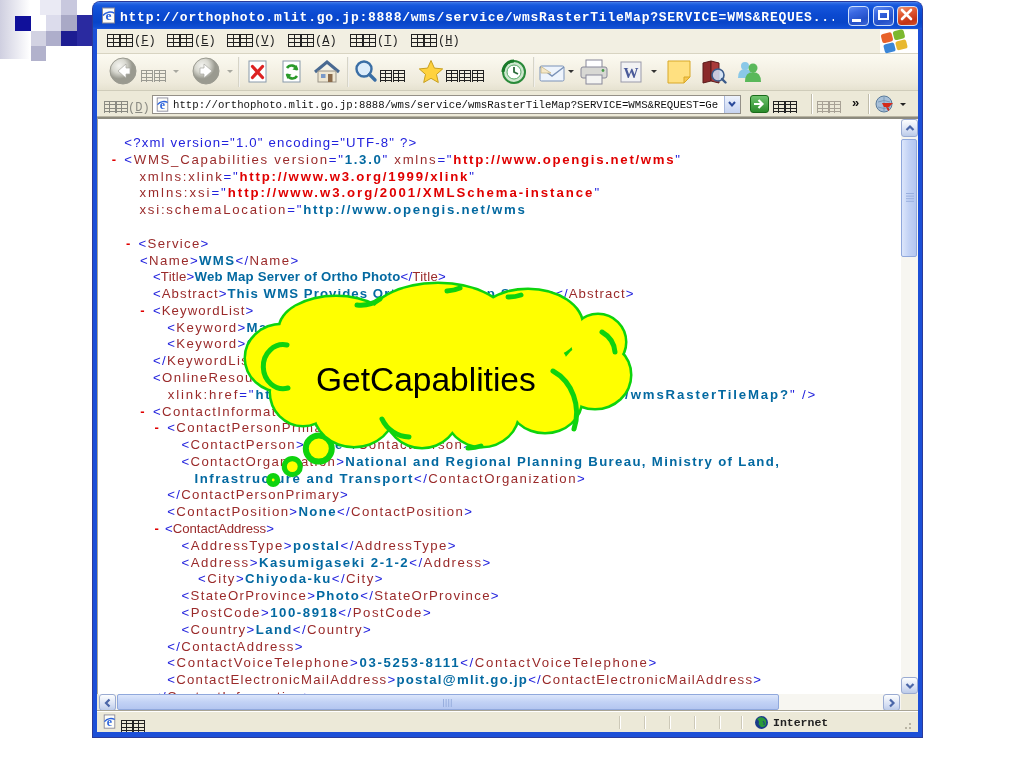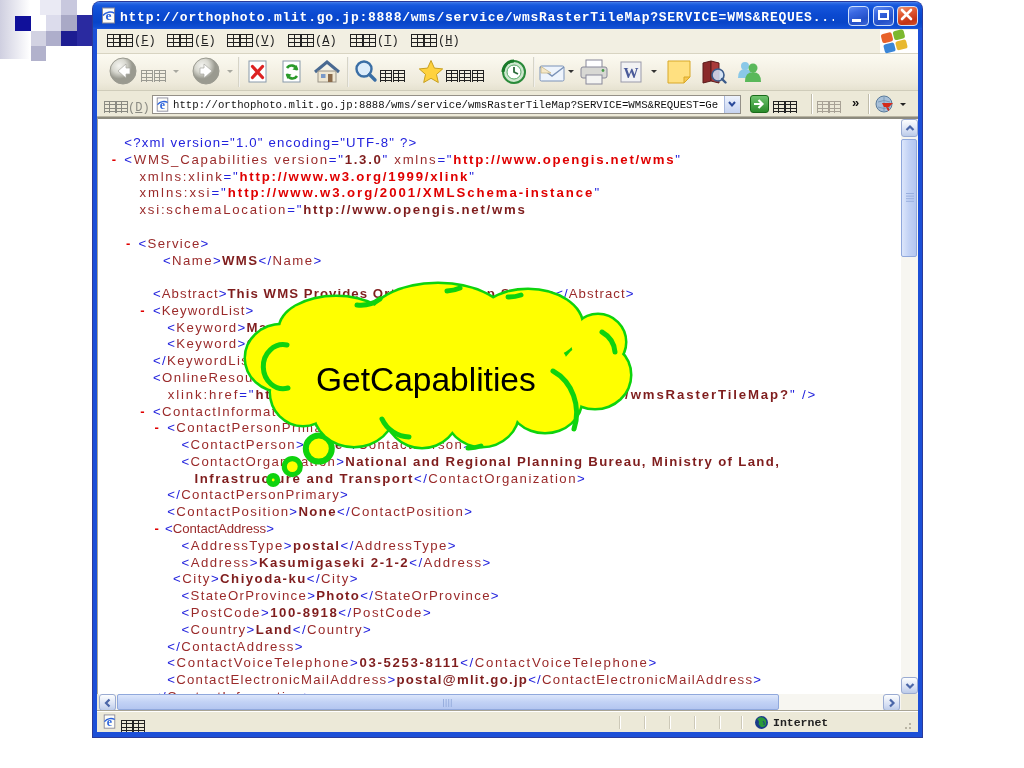--- a/index.html
+++ b/index.html
@@ -22,21 +22,21 @@
 .tsep{position:absolute;top:3px;width:2px;height:30px;background:linear-gradient(90deg,#c9c6b4,#fff)}
 #addr{position:absolute;left:0;top:89px;width:821px;height:26px;background:#ece9d8;border-bottom:1px solid #b8b4a2}
 #urlbox{position:absolute;left:55px;top:4px;width:589px;height:19px;background:#fff;border:1px solid #949088}
 #urltxt{position:absolute;left:20px;top:3px;width:548px;overflow:hidden;white-space:nowrap;font-family:"Liberation Mono",monospace;font-size:10.7px;color:#111}
 #drop{position:absolute;right:0;top:0;width:16px;height:17px;background:linear-gradient(180deg,#eef3fd,#c6d3f0);border-left:1px solid #a8b8dc}
 #content{position:absolute;left:0px;top:115px;width:821px;height:577px;background:#fff;border-top:2px solid #8c8a7e;border-left:1px solid #a8a698;overflow:hidden}
 #xmlpane{position:absolute;left:-98px;top:-119px;width:1024px;height:768px}
 .xl{position:absolute;white-space:pre;font-size:13.2px;line-height:15px;color:#000}
 .p{color:#2222dd}
 .e{color:#9a2a2a}
-.v{color:#7f1d1d}
+.v{color:#0369a1}
 .n{color:#e00000}
 .mk{position:absolute;color:#e00000;font-size:13px;line-height:15px;font-weight:bold}
 .sbtn{position:absolute;background:linear-gradient(180deg,#fdfefe,#d2dcf2 70%,#bccbe8);border:1px solid #9aabd2;border-radius:3px}
 .sbtn svg{position:absolute;left:0;top:0}
 #vsb{position:absolute;left:804px;top:117px;width:17px;height:575px;background:#f7f6f1}
 #vthumb{position:absolute;left:0px;top:19.5px;width:16px;height:118px;border:1px solid #90a8dc;border-radius:2px;background:linear-gradient(90deg,#dce6fb,#c2d2f5 50%,#b4c6f0)}
 #hsb{position:absolute;left:2px;top:692px;width:802px;height:17px;background:#f7f6f1}
 #hthumb{position:absolute;left:18px;top:0px;width:662px;height:16px;border:1px solid #90a8dc;border-radius:2px;background:linear-gradient(180deg,#dce6fb,#c2d2f5 50%,#b4c6f0)}
 #corner{position:absolute;left:804px;top:692px;width:17px;height:17px;background:#ece9d8}
 #status{position:absolute;left:0;top:709px;width:821px;height:21px;background:#ece9d8;border-top:1px solid #fff;box-shadow:0 -1px 0 #a8a494}
@@ -213,21 +213,22 @@
  <div id="content">
    <div id="xmlpane">
 <div class="xl" style="left:124.3px;top:135.1px;letter-spacing:1.169px"><span class="p">&lt;?xml version="1.0" encoding="UTF-8" ?&gt;</span></div>
 <div class="mk" style="left:111.7px;top:151.88px">-</div>
 <div class="xl" style="left:124.3px;top:151.88px;letter-spacing:1.715px"><span class="p">&lt;</span><span class="e">WMS_Capabilities</span> <span class="e">version</span><span class="p">="</span><b class="v">1.3.0</b><span class="p">"</span> <span class="e">xmlns</span><span class="p">="</span><b class="n">http://www.opengis.net/wms</b><span class="p">"</span></div>
 <div class="xl" style="left:139.5px;top:168.66px;letter-spacing:1.781px"><span class="e">xmlns:xlink</span><span class="p">="</span><b class="n">http://www.w3.org/1999/xlink</b><span class="p">"</span></div>
 <div class="xl" style="left:139.5px;top:185.44px;letter-spacing:1.966px"><span class="e">xmlns:xsi</span><span class="p">="</span><b class="n">http://www.w3.org/2001/XMLSchema-instance</b><span class="p">"</span></div>
 <div class="xl" style="left:139.5px;top:202.22px;letter-spacing:1.77px"><span class="e">xsi:schemaLocation</span><span class="p">="</span><b class="v">http://www.opengis.net/wms</b></div>
 <div class="mk" style="left:126.0px;top:235.78px">-</div>
 <div class="xl" style="left:138.6px;top:235.78px;letter-spacing:1.289px"><span class="p">&lt;</span><span class="e">Service</span><span class="p">&gt;</span></div>
-<div class="xl" style="left:163px;top:252.56px;letter-spacing:1.4px"><span class="p">&lt;</span><span class="e">Name</span><span class="p">&gt;</span><b class="v">WMS</b><span class="p">&lt;/</span><span class="e">Name</span><span class="p">&gt;</span></div>
+<div class="xl" style="left:140px;top:252.56px;letter-spacing:1.4px"><span class="p">&lt;</span><span class="e">Name</span><span class="p">&gt;</span><b class="v">WMS</b><span class="p">&lt;/</span><span class="e">Name</span><span class="p">&gt;</span></div>
+<div class="xl" style="left:152.9px;top:269.34000000000003px;letter-spacing:0.241px"><span class="p">&lt;</span><span class="e">Title</span><span class="p">&gt;</span><b class="v">Web Map Server of Ortho Photo</b><span class="p">&lt;/</span><span class="e">Title</span><span class="p">&gt;</span></div>
 <div class="xl" style="left:152.9px;top:286.12px;letter-spacing:1.077px"><span class="p">&lt;</span><span class="e">Abstract</span><span class="p">&gt;</span><b class="v">This WMS Provides Ortho Photo Map Service</b><span class="p">&lt;/</span><span class="e">Abstract</span><span class="p">&gt;</span></div>
 <div class="mk" style="left:140.3px;top:302.9px">-</div>
 <div class="xl" style="left:152.9px;top:302.9px;letter-spacing:1.092px"><span class="p">&lt;</span><span class="e">KeywordList</span><span class="p">&gt;</span></div>
 <div class="xl" style="left:167.2px;top:319.68px;letter-spacing:1.4px"><span class="p">&lt;</span><span class="e">Keyword</span><span class="p">&gt;</span><b class="v">Map</b><span class="p">&lt;/</span><span class="e">Keyword</span><span class="p">&gt;</span></div>
 <div class="xl" style="left:167.2px;top:336.46000000000004px;letter-spacing:1.4px"><span class="p">&lt;</span><span class="e">Keyword</span><span class="p">&gt;</span><b class="v">Ortho Photo</b><span class="p">&lt;/</span><span class="e">Keyword</span><span class="p">&gt;</span></div>
 <div class="xl" style="left:152.9px;top:353.24px;letter-spacing:1.4px"><span class="p">&lt;/</span><span class="e">KeywordList</span><span class="p">&gt;</span></div>
 <div class="xl" style="left:152.9px;top:370.02px;letter-spacing:1.4px"><span class="p">&lt;</span><span class="e">OnlineResource</span> <span class="e">xmlns:xlink</span><span class="p">="</span><b class="n">http://www.w3.org/1999/xlink</b><span class="p">"</span></div>
 <div class="xl" style="left:167.7px;top:386.8px;letter-spacing:1.881px"><span class="e">xlink:href</span><span class="p">="</span><b class="v">http://orthophoto.mlit.go.jp:8888/wms/service/wmsRasterTileMap?</b><span class="p">" /&gt;</span></div>
 <div class="mk" style="left:140.3px;top:403.58000000000004px">-</div>
 <div class="xl" style="left:152.9px;top:403.58000000000004px;letter-spacing:1.4px"><span class="p">&lt;</span><span class="e">ContactInformation</span><span class="p">&gt;</span></div>
@@ -235,21 +236,21 @@
 <div class="xl" style="left:167.2px;top:420.36px;letter-spacing:1.4px"><span class="p">&lt;</span><span class="e">ContactPersonPrimary</span><span class="p">&gt;</span></div>
 <div class="xl" style="left:181.5px;top:437.14px;letter-spacing:1.4px"><span class="p">&lt;</span><span class="e">ContactPerson</span><span class="p">&gt;</span><b class="v">None</b><span class="p">&lt;/</span><span class="e">ContactPerson</span><span class="p">&gt;</span></div>
 <div class="xl" style="left:181.5px;top:453.9200000000001px;letter-spacing:1.341px"><span class="p">&lt;</span><span class="e">ContactOrganization</span><span class="p">&gt;</span><b class="v">National and Regional Planning Bureau, Ministry of Land,</b></div>
 <div class="xl" style="left:194.60000000000002px;top:470.70000000000005px;letter-spacing:1.5px"><b class="v">Infrastructure and Transport</b><span class="p">&lt;/</span><span class="e">ContactOrganization</span><span class="p">&gt;</span></div>
 <div class="xl" style="left:167.2px;top:487.48px;letter-spacing:1.313px"><span class="p">&lt;/</span><span class="e">ContactPersonPrimary</span><span class="p">&gt;</span></div>
 <div class="xl" style="left:167.2px;top:504.26px;letter-spacing:1.38px"><span class="p">&lt;</span><span class="e">ContactPosition</span><span class="p">&gt;</span><b class="v">None</b><span class="p">&lt;/</span><span class="e">ContactPosition</span><span class="p">&gt;</span></div>
 <div class="mk" style="left:154.6px;top:521.0400000000001px">-</div>
 <div class="xl" style="left:165px;top:521.0400000000001px;letter-spacing:-0.024px"><span class="p">&lt;</span><span class="e">ContactAddress</span><span class="p">&gt;</span></div>
 <div class="xl" style="left:181.5px;top:537.82px;letter-spacing:1.46px"><span class="p">&lt;</span><span class="e">AddressType</span><span class="p">&gt;</span><b class="v">postal</b><span class="p">&lt;/</span><span class="e">AddressType</span><span class="p">&gt;</span></div>
 <div class="xl" style="left:181.5px;top:554.6px;letter-spacing:1.508px"><span class="p">&lt;</span><span class="e">Address</span><span class="p">&gt;</span><b class="v">Kasumigaseki 2-1-2</b><span class="p">&lt;/</span><span class="e">Address</span><span class="p">&gt;</span></div>
-<div class="xl" style="left:173px;top:571.38px;letter-spacing:1.487px"><span class="p">&lt;</span><span class="e">City</span><span class="p">&gt;</span><b class="v">Chiyoda-ku</b><span class="p">&lt;/</span><span class="e">City</span><span class="p">&gt;</span></div>
+<div class="xl" style="left:198px;top:571.38px;letter-spacing:1.487px"><span class="p">&lt;</span><span class="e">City</span><span class="p">&gt;</span><b class="v">Chiyoda-ku</b><span class="p">&lt;/</span><span class="e">City</span><span class="p">&gt;</span></div>
 <div class="xl" style="left:181.5px;top:588.1600000000001px;letter-spacing:1.325px"><span class="p">&lt;</span><span class="e">StateOrProvince</span><span class="p">&gt;</span><b class="v">Photo</b><span class="p">&lt;/</span><span class="e">StateOrProvince</span><span class="p">&gt;</span></div>
 <div class="xl" style="left:181.5px;top:604.94px;letter-spacing:1.538px"><span class="p">&lt;</span><span class="e">PostCode</span><span class="p">&gt;</span><b class="v">100-8918</b><span class="p">&lt;/</span><span class="e">PostCode</span><span class="p">&gt;</span></div>
 <div class="xl" style="left:181.5px;top:621.72px;letter-spacing:1.4px"><span class="p">&lt;</span><span class="e">Country</span><span class="p">&gt;</span><b class="v">Land</b><span class="p">&lt;/</span><span class="e">Country</span><span class="p">&gt;</span></div>
 <div class="xl" style="left:167.2px;top:638.5px;letter-spacing:1.4px"><span class="p">&lt;/</span><span class="e">ContactAddress</span><span class="p">&gt;</span></div>
 <div class="xl" style="left:167.2px;top:655.2800000000001px;letter-spacing:1.665px"><span class="p">&lt;</span><span class="e">ContactVoiceTelephone</span><span class="p">&gt;</span><b class="v">03-5253-8111</b><span class="p">&lt;/</span><span class="e">ContactVoiceTelephone</span><span class="p">&gt;</span></div>
 <div class="xl" style="left:167.2px;top:672.0600000000001px;letter-spacing:1.262px"><span class="p">&lt;</span><span class="e">ContactElectronicMailAddress</span><span class="p">&gt;</span><b class="v">postal@mlit.go.jp</b><span class="p">&lt;/</span><span class="e">ContactElectronicMailAddress</span><span class="p">&gt;</span></div>
 <div class="xl" style="left:152.9px;top:688.84px;letter-spacing:1.4px"><span class="p">&lt;/</span><span class="e">ContactInformation</span><span class="p">&gt;</span></div>
    <svg width="1024" height="768" style="position:absolute;left:0;top:0" viewBox="0 0 1024 768">
      <circle cx="273.2" cy="480" r="4.2" fill="#ffff00" stroke="#0ed30e" stroke-width="5.6"></circle>
      <circle cx="292.3" cy="466.6" r="8" fill="#ffff00" stroke="#0ed30e" stroke-width="5.2"></circle>

